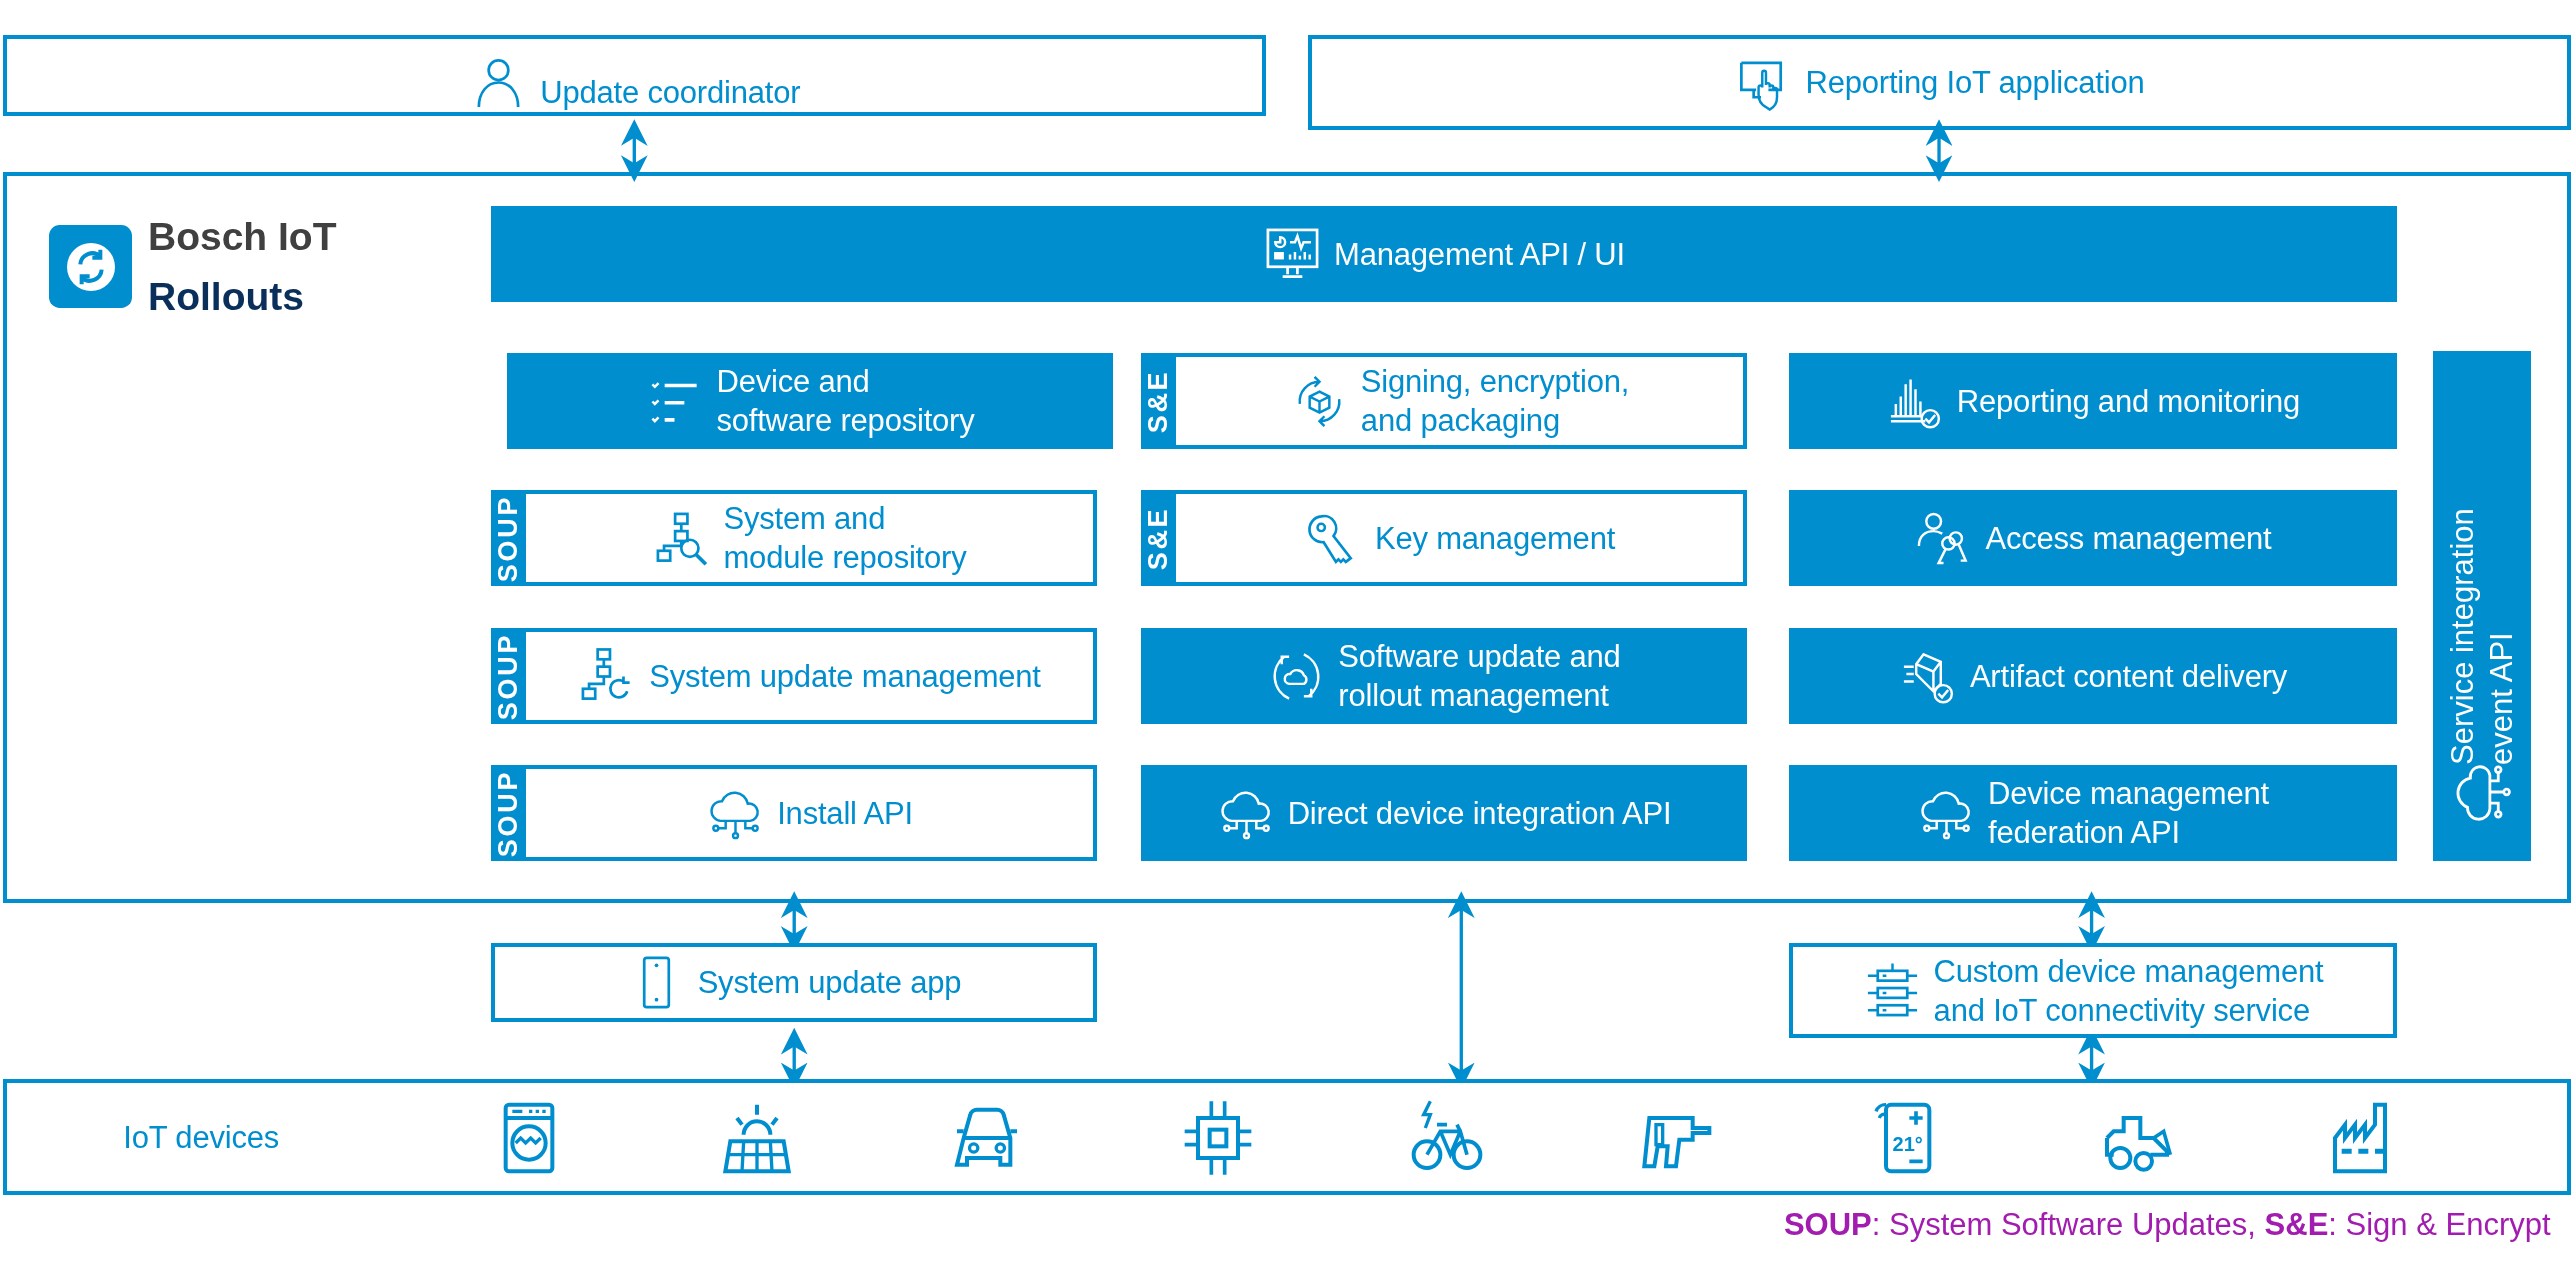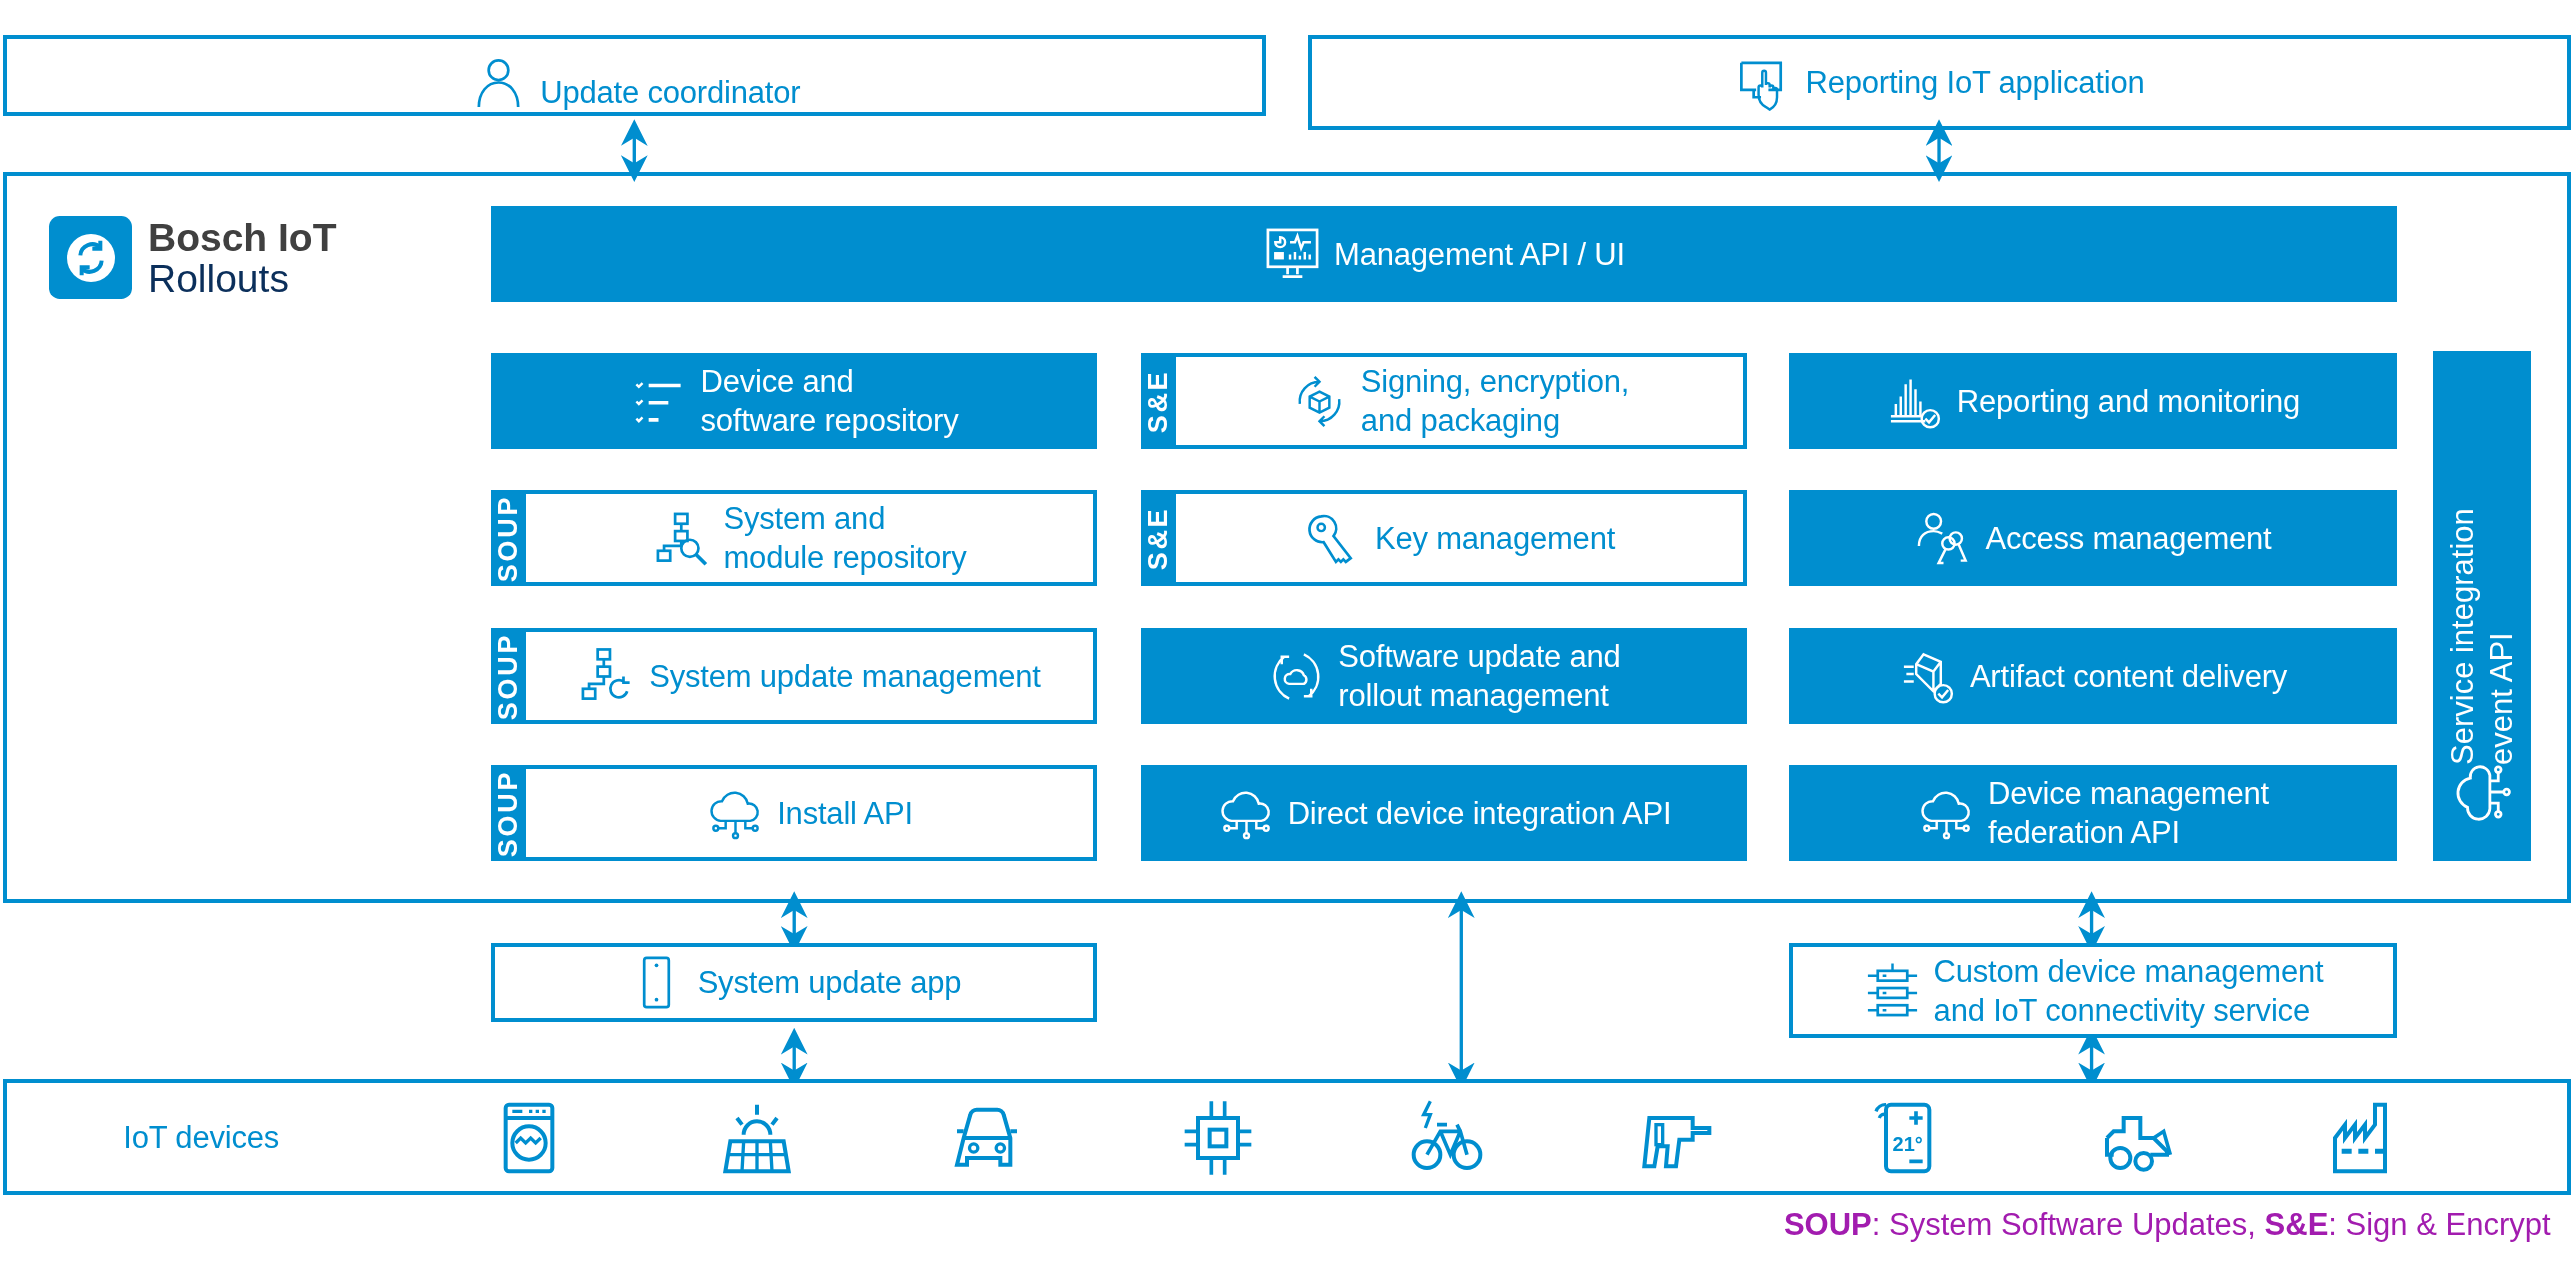--- a/index.html
+++ b/index.html
@@ -11,21 +11,21 @@
   .label{font-size:31px;line-height:39px;font-weight:300;letter-spacing:-0.2px;}
   .filled .label{color:#fff;}
   .outline .label{color:#008ecf;}
   .ico{width:59px;height:59px;margin-right:12px;flex:0 0 auto;}
   .ico svg{width:100%;height:100%;display:block;}
   .tag{position:absolute;left:0;top:0;bottom:0;width:35px;background:#008ecf;display:flex;align-items:center;justify-content:center;}
   .tag span{transform:rotate(-90deg);color:#fff;font-weight:bold;font-size:27px;letter-spacing:2.7px;white-space:nowrap;}
   .cell-tagged{padding-left:35px;}
   .logo-tile{width:83px;height:83px;border-radius:10.7px;background:#008ecf;display:flex;align-items:center;justify-content:center;}
   .brand-title{font-size:39px;font-weight:bold;color:#404040;line-height:41px;}
-  .brand-sub{font-size:39px;font-weight:400;color:#0b2f5b;line-height:41px;}
+  .brand-sub{font-size:39px;font-weight:700;color:#0b2f5b;line-height:41px;margin-top:19px;}
   .vertical-text{transform:rotate(-90deg);white-space:nowrap;color:#fff;font-size:31px;line-height:39px;text-align:left;}
   .device-ico{width:80px;height:80px;}
   .footer{font-size:31px;color:#a21caf;}
   .footer b{font-weight:bold;}
 </style>
 </head>
 <body>
 
 <svg width="0" height="0" style="position:absolute">
   <defs>
@@ -222,21 +222,21 @@
 <div class="abs filled center" style="left:491px;top:206px;width:1906px;height:96px;">
   <span class="ico" style="color:#fff">
       <svg viewBox="0 0 88 88" width="59" height="59">
         <use href="#i-monitor"></use>
       </svg>
     </span>
   <span class="label">Management API / UI</span>
 </div>
 
 <div id="grid">
-    <div class="abs center filled" style="left: 491px; top: 353px; width: 606px; height: 96px;">
+    <div class="abs center filled" style="left: 507px; top: 353px; width: 606px; height: 96px;">
       <span class="ico" style="color:#fff">
         <svg viewBox="0 0 88 88" width="59" height="59">
           <use href="#i-checklist"></use>
         </svg>
       </span>
       <span class="label">
         <div>Device and</div>
         <div>software repository</div>
       </span>
     </div>

